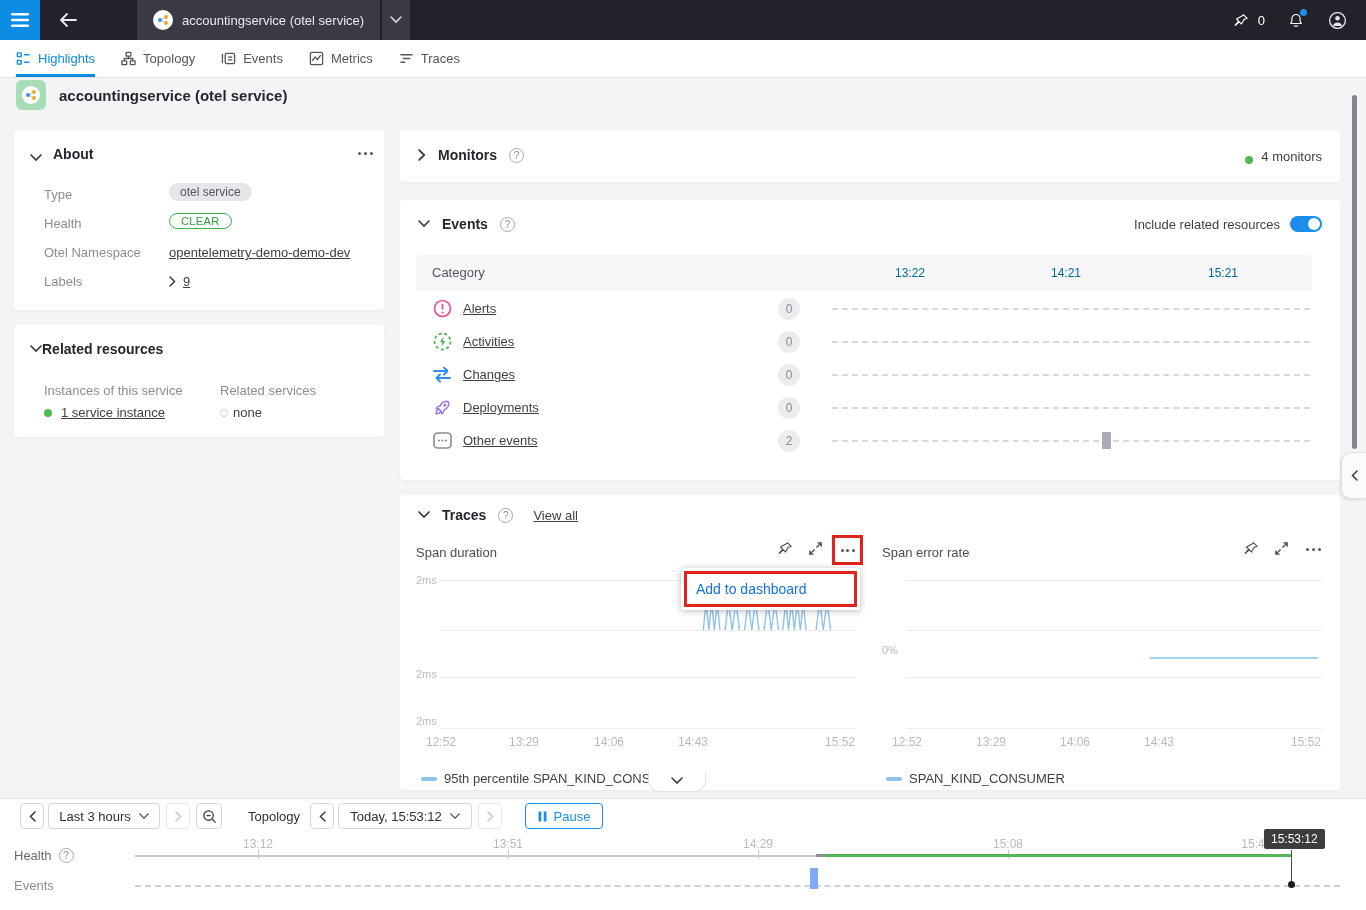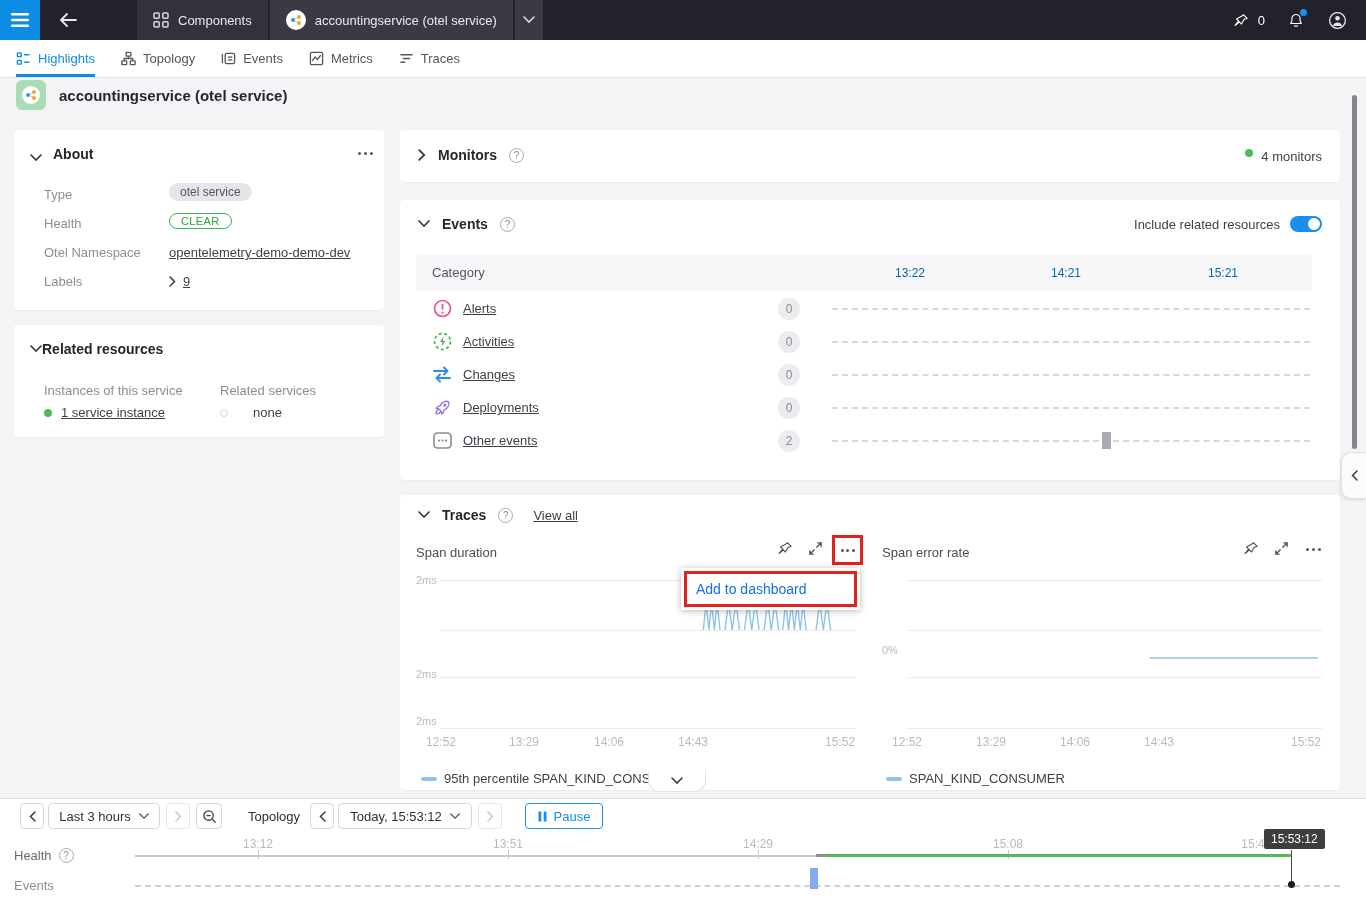--- a/index.html
+++ b/index.html
@@ -81,31 +81,20 @@
             <rect y="11.6" width="18" height="2.4" rx="1"></rect>
           </g>
         </svg>
     </div>
     <div class="backbtn">
       <svg width="18" height="16" viewBox="0 0 18 16">
           <path d="M17 8H2M8 2L2 8l6 6" stroke="#e9e9ee" stroke-width="1.8" fill="none" stroke-linecap="round" stroke-linejoin="round"></path>
         </svg>
     </div>
     <div style="width:41px"></div>
-    <div class="tbtab">
-      <svg width="16" height="16" viewBox="0 0 16 16">
-          <g fill="none" stroke="#d8d8de" stroke-width="1.5">
-            <rect x="1" y="1" width="5.2" height="5.2" rx="1"></rect>
-            <rect x="9.8" y="1" width="5.2" height="5.2" rx="1"></rect>
-            <rect x="1" y="9.8" width="5.2" height="5.2" rx="1"></rect>
-            <rect x="9.8" y="9.8" width="5.2" height="5.2" rx="1"></rect>
-          </g>
-        </svg>
-      <span>Components</span>
-    </div>
     <div class="tbtab entity">
       <span style="width:20px;height:20px;border-radius:50%;background:#fff;display:flex;align-items:center;justify-content:center">
         <svg width="12" height="12" viewBox="0 0 12 12">
             <g stroke="#c2c2c8" stroke-width="1">
               <line x1="3.2" y1="6" x2="8.8" y2="3"></line>
               <line x1="3.2" y1="6" x2="8.8" y2="9"></line>
             </g>
             <circle cx="3" cy="6" r="1.9" fill="#2f8fe8"></circle>
             <circle cx="9" cy="3" r="1.9" fill="#f0a21c"></circle>
             <circle cx="9" cy="9" r="1.9" fill="#f0a21c"></circle>
@@ -246,35 +235,35 @@
           <path d="M1 1l5 5 5-5" stroke="#3a3a44" stroke-width="1.7" fill="none" stroke-linecap="round"></path>
         </svg>
       <span class="cardtitle">Related resources</span>
     </div>
     <div class="lbl abs" style="left:30px;top:58px">Instances of this service</div>
     <div class="abs" style="left:30px;top:80px;display:flex;align-items:center;gap:9px">
       <span class="dotg"></span>
       <span class="linku">1 service instance</span>
     </div>
     <div class="lbl abs" style="left:206px;top:58px">Related services</div>
-    <div class="abs" style="left:206px;top:80px;display:flex;align-items:center;gap:25px">
+    <div class="abs" style="left:206px;top:80px;display:flex;align-items:center;gap:5px">
       <span class="dotn"></span>
       <span>none</span>
     </div>
   </div>
 
   <div class="card" style="left:400px;top:130px;width:940px;height:52px">
     <div class="abs" style="left:18px;top:17px;display:flex;align-items:center;gap:12px">
       <svg width="8px" height="12" viewBox="0 0 7 11">
           <path d="M1 1l4.5 4.5L1 10" stroke="#3a3a44" stroke-width="1.7" fill="none" stroke-linecap="round"></path>
         </svg>
       <span class="cardtitle">Monitors</span>
       <span class="qicon">?</span>
     </div>
-    <div class="abs" style="right:18px;top:19px;display:flex;align-items:flex-start;gap:8px">
+    <div class="abs" style="right:18px;top:19px;display:flex;align-items:flex-end;gap:8px">
       <span class="dotg"></span>
       <span>4 monitors</span>
     </div>
   </div>
 
   <div class="card" style="left:400px;top:200px;width:940px;height:280px">
     <div class="abs" style="left:18px;top:16px;display:flex;align-items:center;gap:12px">
       <svg width="12" height="8" viewBox="0 0 12 8">
           <path d="M1 1l5 5 5-5" stroke="#3a3a44" stroke-width="1.7" fill="none" stroke-linecap="round"></path>
         </svg>

